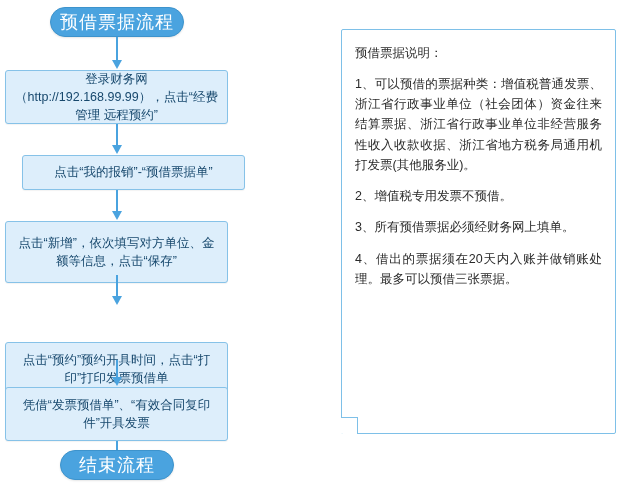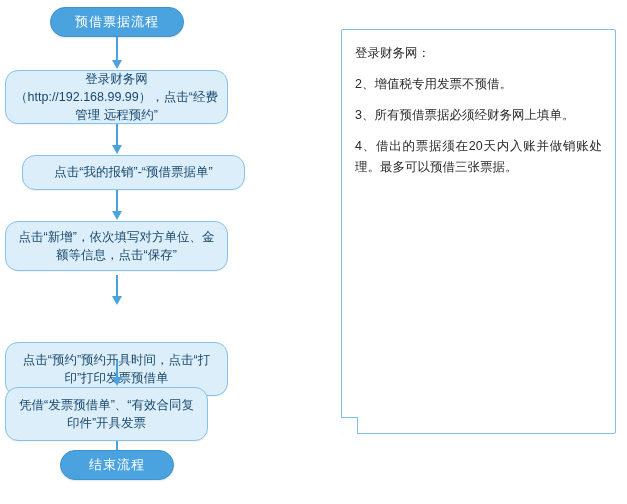--- a/index.html
+++ b/index.html
@@ -35,30 +35,30 @@
     line-height: 1.45;
     font-size: 12.5px;
   }
 
   
   .terminator {
     background: #4aa3df;
     border: 1px solid #3d93cc;
     border-radius: 18px;
     color: #ffffff;
-    font-size: 13px;
+    font-size: 18px;
     letter-spacing: 1px;
     box-shadow: 0 1px 2px rgba(0,0,0,0.10);
   }
 
   
   .process {
     background: #ddeefb;
     border: 1px solid #86c2e8;
-    border-radius: 13px;
+    border-radius: 3px;
     color: #17486d;
     padding: 4px 8px;
     box-shadow: 0 1px 1px rgba(0,0,0,0.05);
   }
   .process .txt {
     display: block;
     width: 100%;
   }
 
   
@@ -149,42 +149,43 @@
   </div>
 
   <div class="arrow" style="left:116px; top:124px; height:22px;"></div>
 
   <div class="node process" style="left:22px; top:155px; width:223px; height:35px;">
     <span class="txt">点击“我的报销”-“预借票据单”</span>
   </div>
 
   <div class="arrow" style="left:116px; top:190px; height:22px;"></div>
 
-  <div class="node process" style="left:5px; top:221px; width:223px; height:50px;justify-content:center;">
+  <div class="node process" style="left:5px; top:221px; width:223px; height:62px;justify-content:center;">
     <span class="txt">点击“新增”，依次填写对方单位、金额等信息，点击“保存”</span>
   </div>
 
   <div class="arrow" style="left:116px; top:275px; height:22px;"></div>
 
   <div class="node process" style="left:5px; top:306px; width:223px; height:54px;margin-top:36px;">
     <span class="txt">点击“预约”预约开具时间，点击“打印”打印发票预借单</span>
   </div>
 
   <div class="arrow" style="left:116px; top:360px; height:18px;"></div>
 
-  <div class="node process" style="left:5px; top:387px; width:203px; height:54px;">
+  <div class="node process" style="left:5px; top:387px; width:223px; height:54px;">
     <span class="txt">凭借“发票预借单”、“有效合同复印件”开具发票</span>
   </div>
 
   <div class="arrow" style="left:116px; top:441px; height:18px;"></div>
 
   <div class="node terminator" style="left:60px; top:450px; width:114px; height:30px;">
     <span>结束流程</span>
   </div>
 </div>
 
 <div id="notes-panel">
-  <p class="note-title">登录财务网：</p>
+  <p class="note-title">预借票据说明：</p>
+  <p class="note-item">1、可以预借的票据种类：增值税普通发票、浙江省行政事业单位（社会团体）资金往来结算票据、浙江省行政事业单位非经营服务性收入收款收据、浙江省地方税务局通用机打发票(其他服务业)。</p>
   <p class="note-item">2、增值税专用发票不预借。</p>
   <p class="note-item">3、所有预借票据必须经财务网上填单。</p>
   <p class="note-item">4、借出的票据须在20天内入账并做销账处理。最多可以预借三张票据。</p>
   <span class="fold"></span>
 </div>
 
 </body></html>

